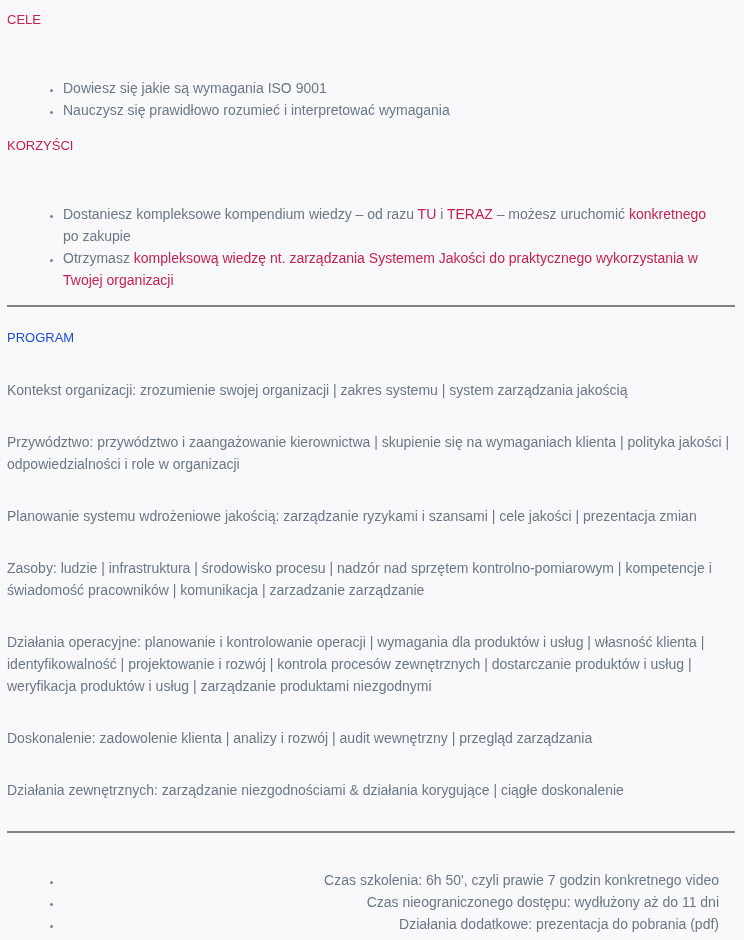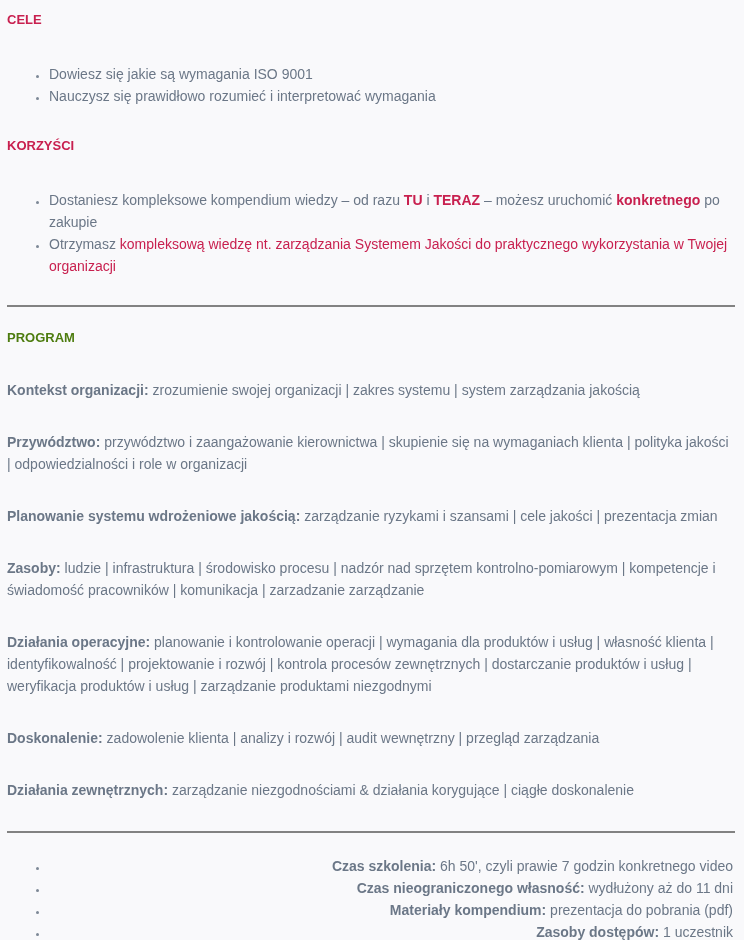--- a/index.html
+++ b/index.html
@@ -3,31 +3,31 @@
   <meta charset="utf-8">
   <style>
     html, body { margin: 0; padding: 0; }
     body {
       width: 744px; height: 940px; overflow: hidden;
       background: #f9f9fb;
       font-family: "Liberation Sans", sans-serif;
       font-size: 14px; color: #6b7787;
     }
     .wrap { padding: 0 9px 0 7px; position: relative; }
-    .heading { font-weight: bold; font-size: 13px; margin: 0; }
+    .heading { font-weight: normal; font-size: 13px; margin: 0; }
     .heading.red { color: #c8204f; }
-    .heading.grey { color: #4d7c0f; }
-    ul { margin: 2px; padding-left: 40px; list-style: disc; }
+    .heading.grey { color: #1d4ed8; }
+    ul { margin: 16px; padding-left: 40px; list-style: disc; }
     ul li { line-height: 22px; color: #6b7787; }
     ul li::marker { color: #7d8896; font-size: 11px; }
     .red { color: #c8204f; }
-    .bold { font-weight: bold; }
+    .bold { font-weight: normal; }
     .hr { height: 2px; background: #828282; margin: 0; }
     .prog { line-height: 22px; margin: 0; }
-    .prog .lbl { font-weight: bold; color: #6b7787; }
+    .prog .lbl { font-weight: normal; color: #6b7787; }
     .abs { position: absolute; left: 7px; right: 9px; }
   </style>
 </head>
 <body>
 
 <div class="wrap">
 
   <div class="abs" style="top:12px;">
     <p class="heading red">CELE</p>
   </div>
@@ -80,19 +80,19 @@
   </div>
   <div class="abs" style="top:779px;">
     <p class="prog"><span class="lbl">Działania zewnętrznych:</span><span> zarządzanie niezgodnościami &amp; działania korygujące | ciągłe doskonalenie</span></p>
   </div>
 
   <div class="abs hr" style="top:831px;"></div>
 
   <div class="abs" style="top:853px;text-align:right;">
     <ul>
       <li><span class="bold">Czas szkolenia:</span><span> 6h 50', czyli prawie 7 godzin konkretnego video</span></li>
-      <li><span class="bold">Czas nieograniczonego własność:</span><span> wydłużony aż do 11 dni</span></li>
-      <li><span class="bold">Materiały kompendium:</span><span> prezentacja do pobrania (pdf)</span></li>
+      <li><span class="bold">Czas nieograniczonego dostępu:</span><span> wydłużony aż do 11 dni</span></li>
+      <li><span class="bold">Działania dodatkowe:</span><span> prezentacja do pobrania (pdf)</span></li>
       <li><span class="bold">Zasoby dostępów:</span><span> 1 uczestnik</span></li>
     </ul>
   </div>
 
 </div>
 
 </body></html>

